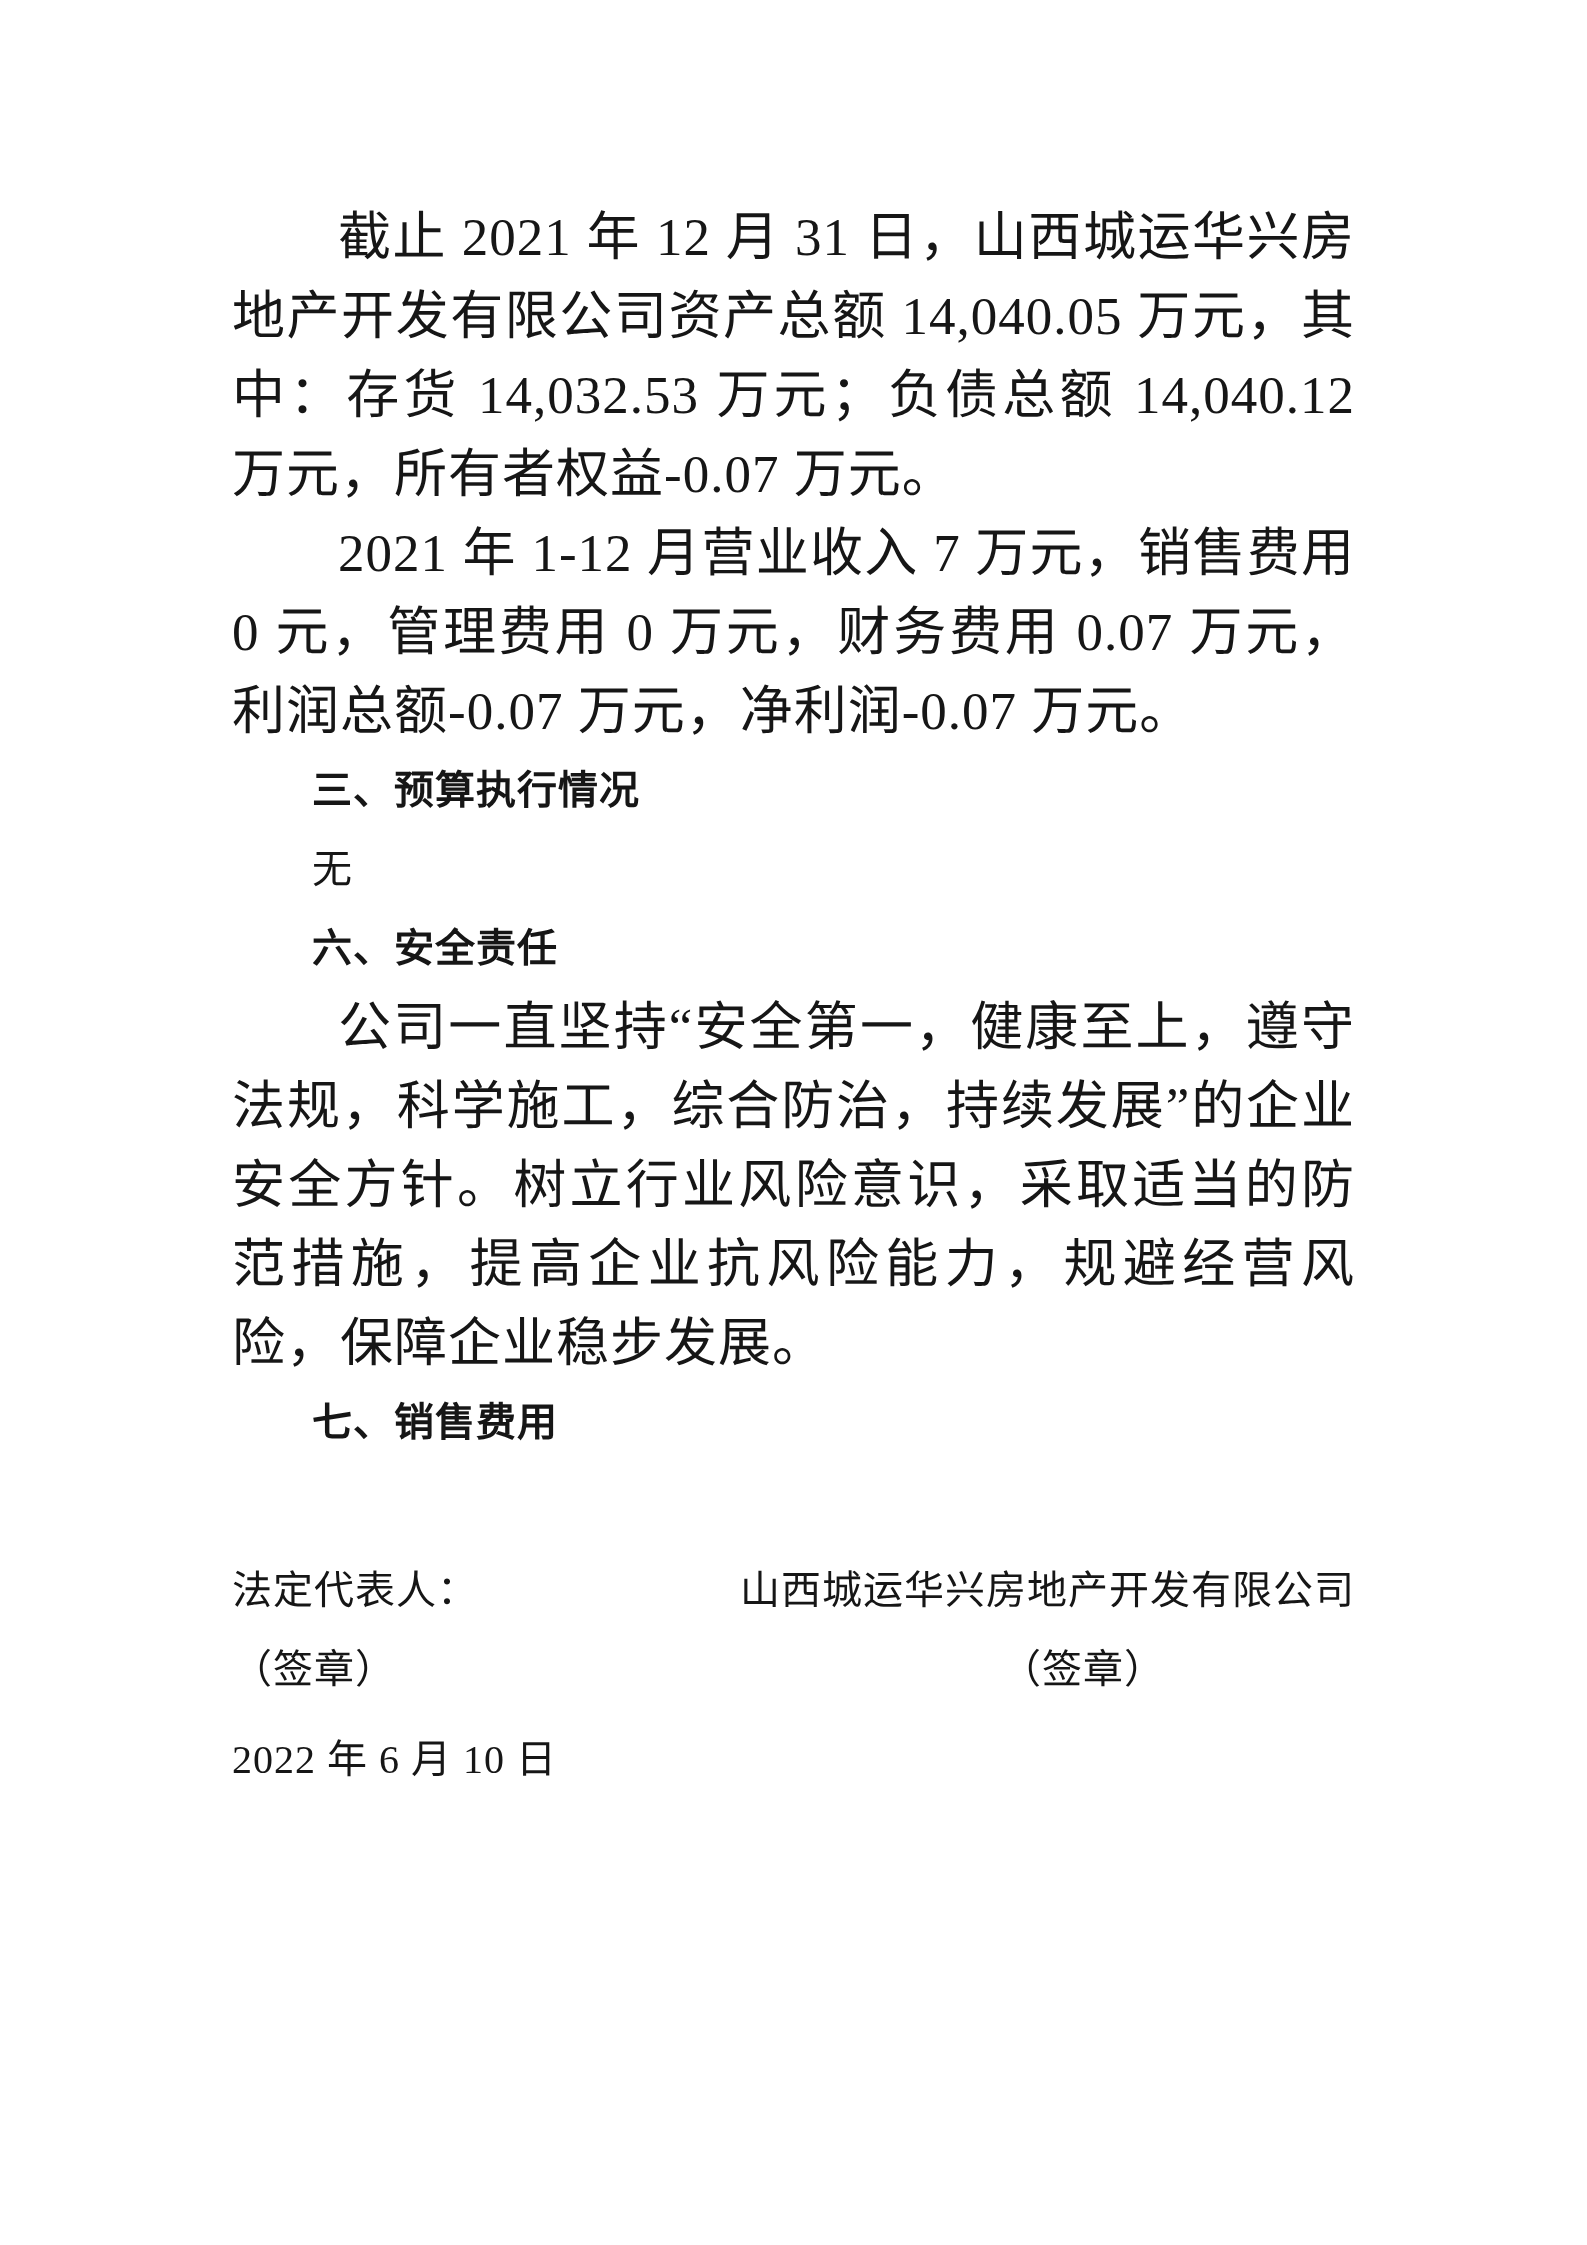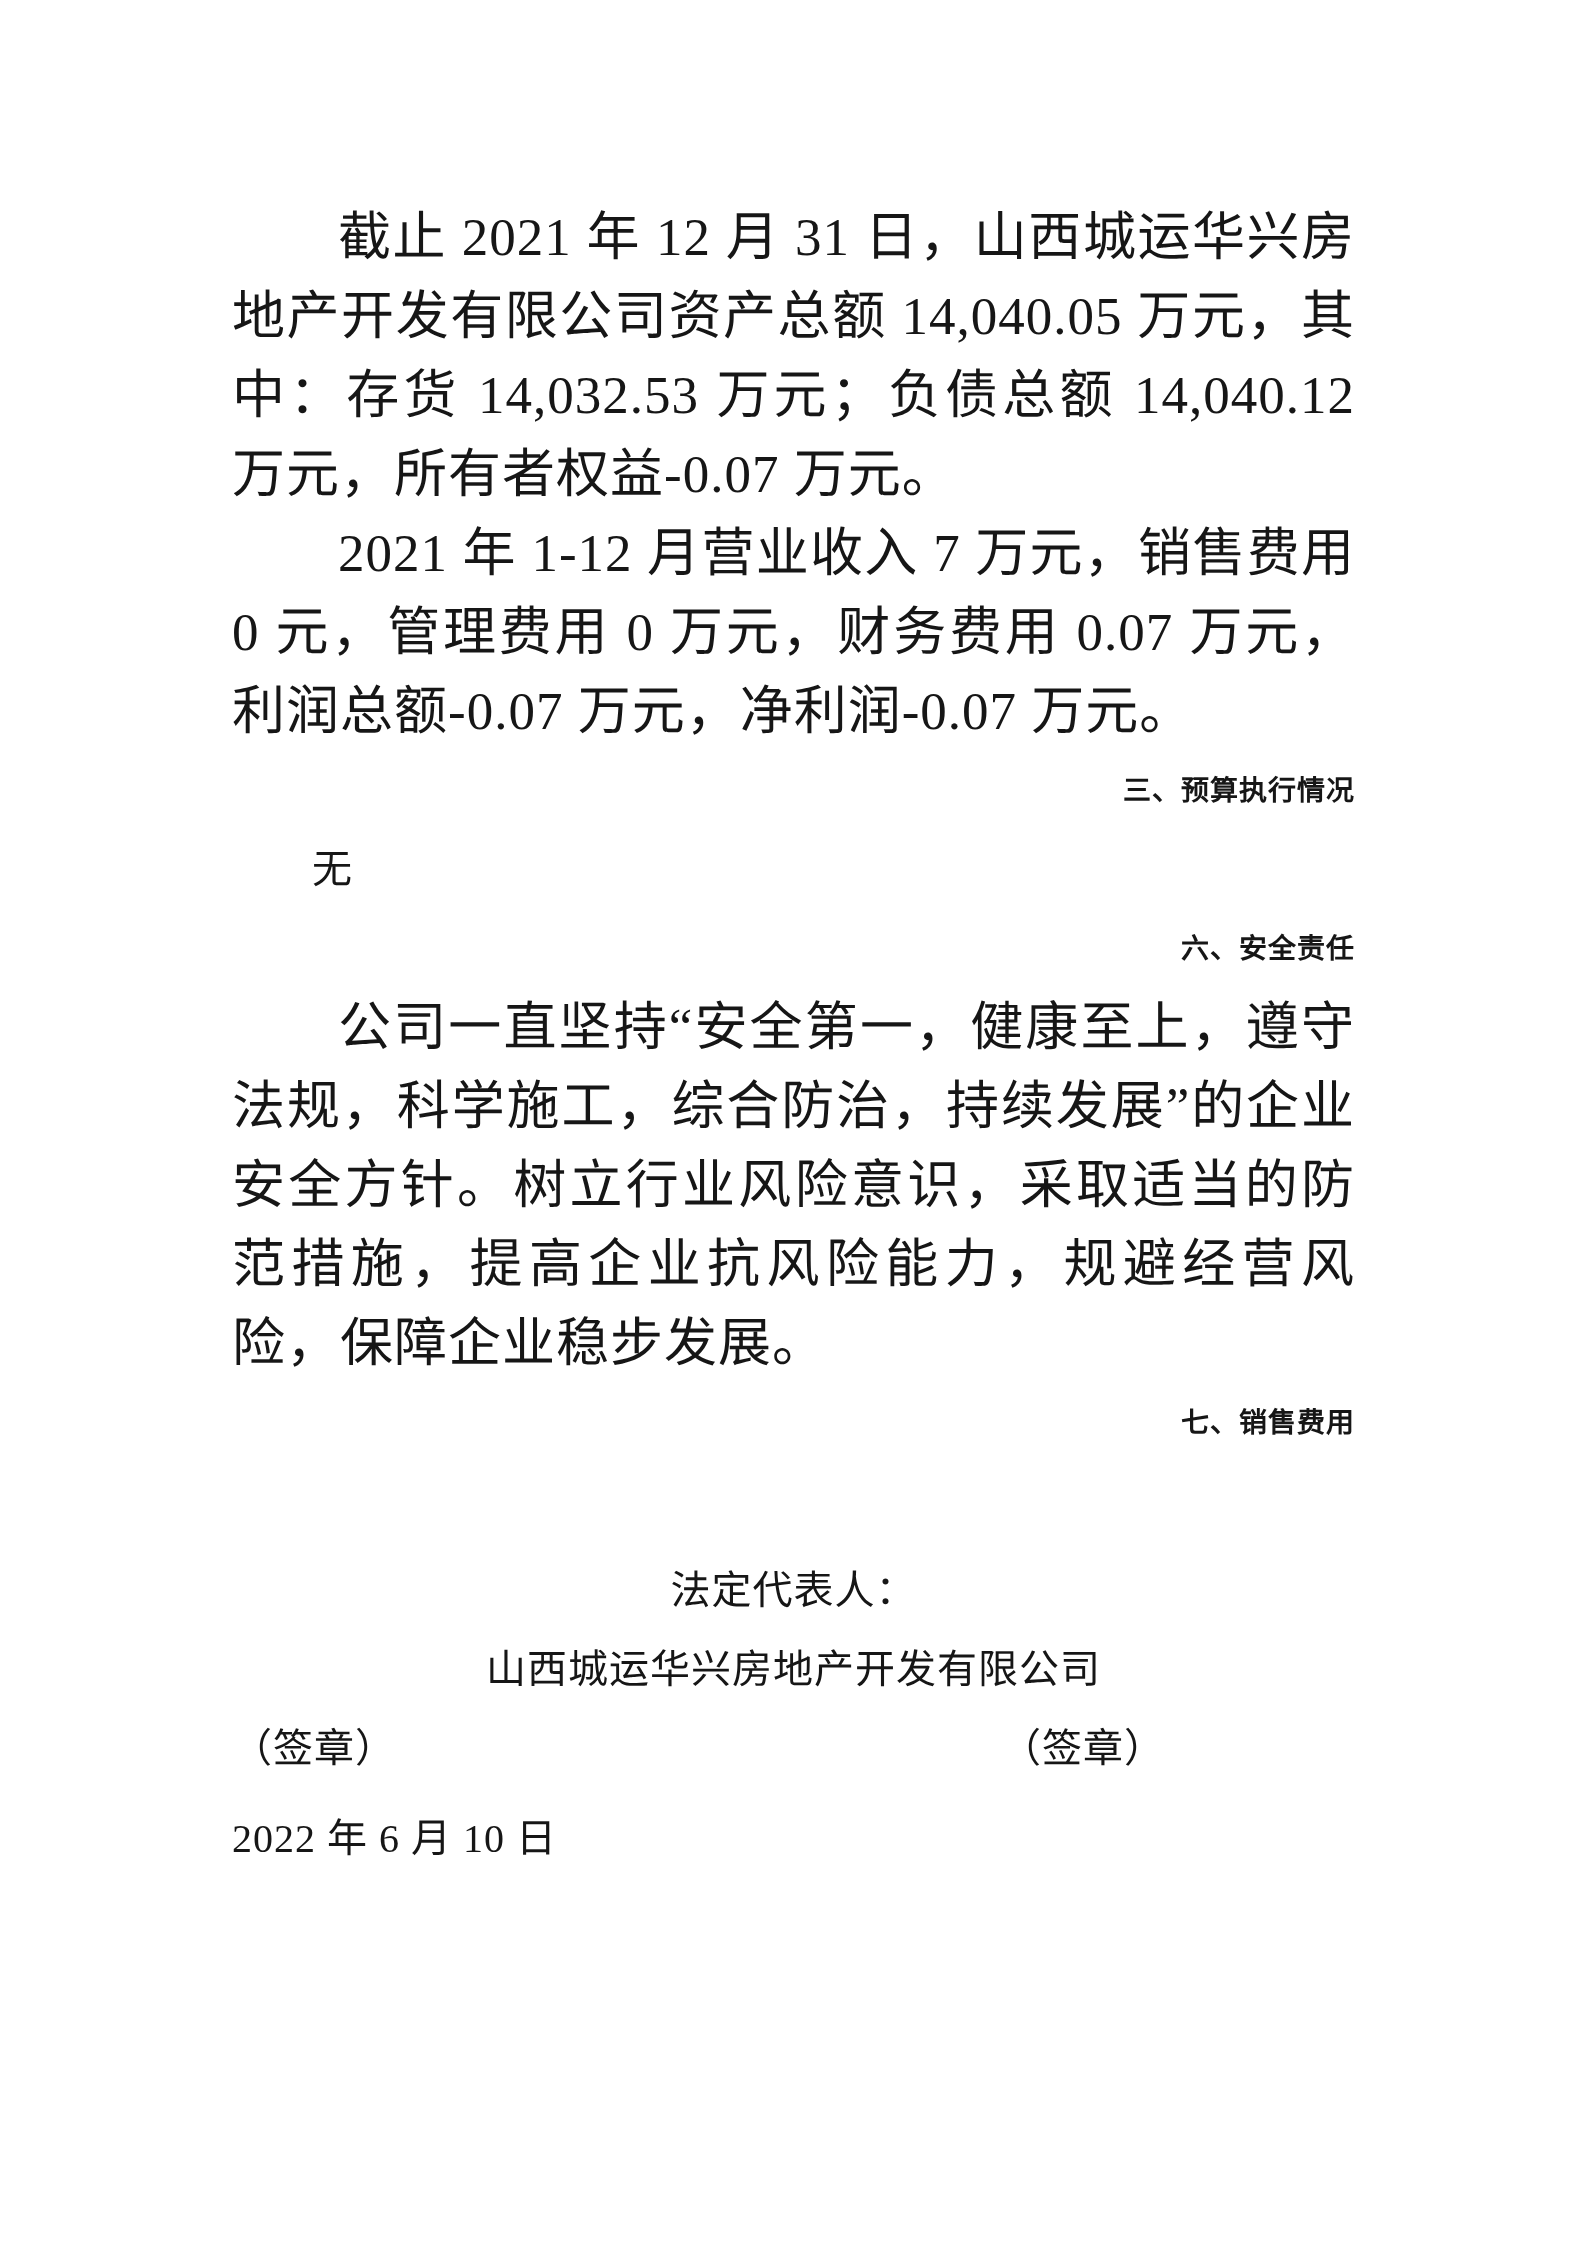--- a/index.html
+++ b/index.html
@@ -28,44 +28,42 @@
     line-height: 79px;
     letter-spacing: 1px;
     text-indent: 2em;
     text-align: justify;
     text-justify: inter-ideograph;
   }
   .section-heading {
     margin: 0;
     font-family: "Liberation Sans", "DejaVu Sans", sans-serif;
     font-weight: 700;
-    font-size: 28px;
+    font-size: 40px;
     line-height: 79px;
     letter-spacing: 1px;
     text-indent: 2em;
-    text-align: right;
   }
   .plain-line {
     margin: 0;
     font-size: 40px;
     line-height: 79px;
     letter-spacing: 1px;
     text-indent: 2em;
   }
   .signature-block {
     margin-top: 89px;
     font-size: 40px;
     line-height: 79px;
     letter-spacing: 1px;
   }
   .sig-row-1 {
     display: flex;
     justify-content: space-between;
     align-items: center;
-    flex-direction: column;
   }
   .sig-row-2 {
     display: flex;
     align-items: center;
   }
   .sig-row-2 .seal-right {
     margin-left: auto;
     margin-right: 190px;
   }
   .sig-row-3 {

